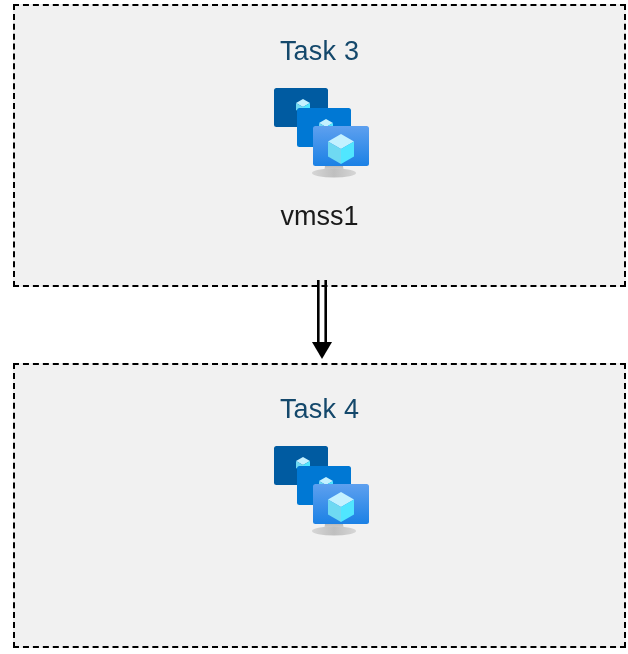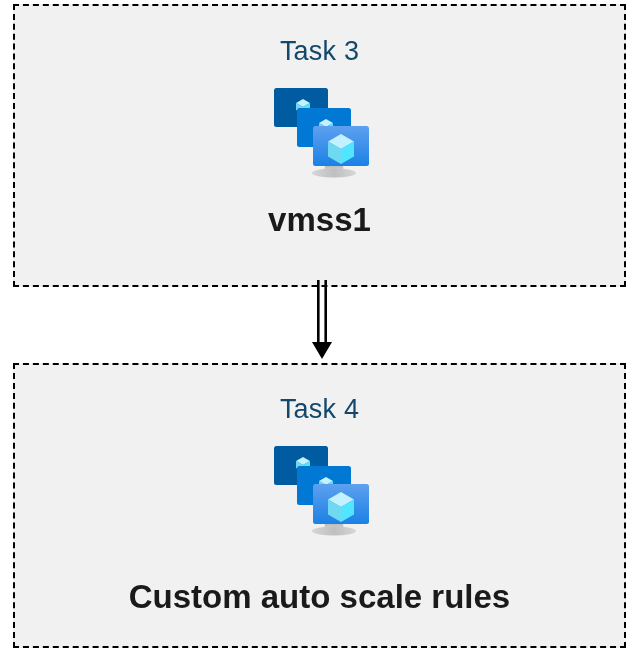--- a/index.html
+++ b/index.html
@@ -85,22 +85,22 @@
     width: 106px;
     height: 100px;
     position: relative;
     left: 3px;
   }
 
   
   .caption-block {
     text-align: center;
     color: #1a1a1a;
-    font-size: 33px;
-    font-weight: 700;
+    font-size: 27px;
+    font-weight: 400;
     line-height: 1.27;
     font-family: "Liberation Sans", sans-serif;
     white-space: nowrap;
   }
 
   #task-box-top .caption-block { margin-top: 17px; }
   #task-box-bottom .caption-block { margin-top: 36px; }
 
   .caption-line { display: block; }
 
@@ -227,20 +227,17 @@
 
           <rect x="43" y="44" width="56" height="40" rx="2.5" fill="url(#frontScreenGrad2)"></rect>
           <g transform="translate(58,52)">
             <polygon points="13,0 26,7.5 13,15 0,7.5" fill="#C3F1FF"></polygon>
             <polygon points="0,7.5 13,15 13,30 0,22.5" fill="#6FD9F2"></polygon>
             <polygon points="26,7.5 26,22.5 13,30 13,15" fill="#50E6FF"></polygon>
           </g>
         </svg>
       </div>
 
-      <div class="caption-block">
-        <span class="caption-line">Custom auto scale rules</span>
-      </div>
 
     </div>
   </div>
 
 </div>
 
 </body></html>

